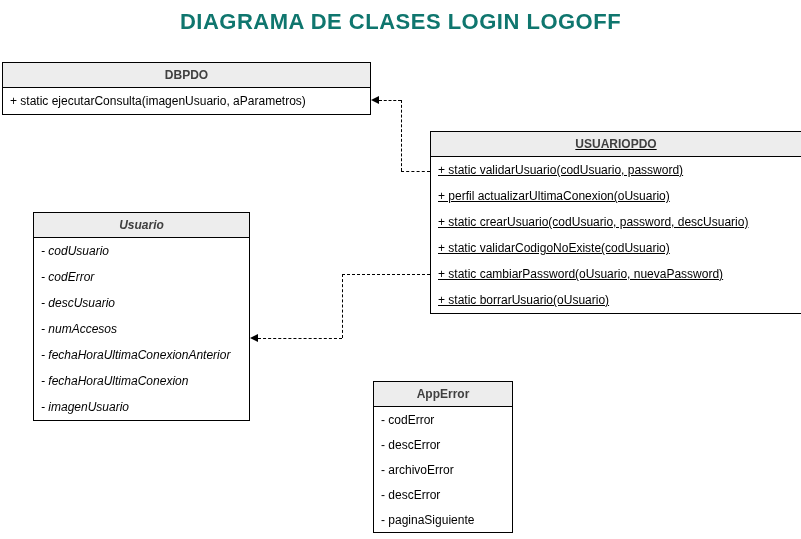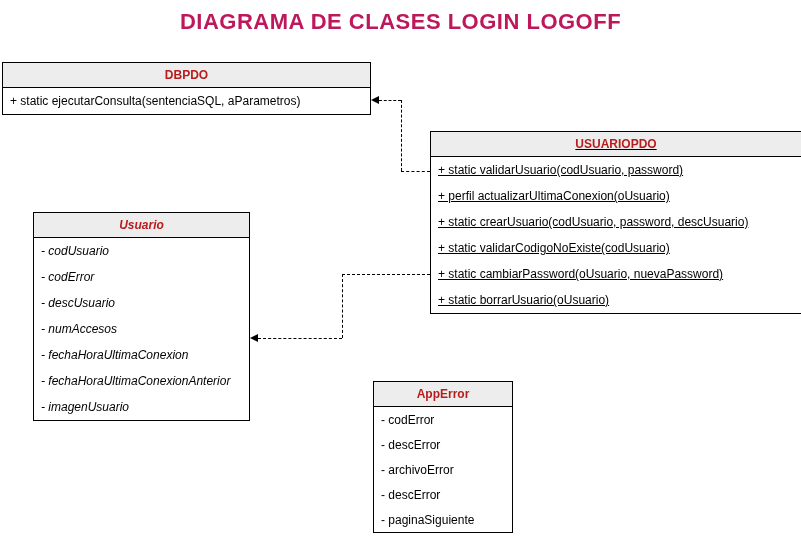--- a/index.html
+++ b/index.html
@@ -18,38 +18,38 @@
     height:539px;
     background:var(--bg);
     overflow:hidden;
   }
   .diagram-title{
     position:absolute;
     left:0; right:0; top:9px;
     text-align:center;
     font-size:22px;
     font-weight:bold;
-    color:#be185d;
+    color:#0f766e;
     letter-spacing:0.5px;
   }
   .uml-class{
     position:absolute;
     border:1px solid var(--border);
     background:#fff;
   }
   .uml-header{
     height:25px;
     background:var(--header-fill);
     border-bottom:1px solid var(--border);
     display:flex;
     align-items:center;
     justify-content:center;
     font-size:12px;
     font-weight:bold;
-    color:#b91c1c;
+    color:#404040;
   }
   .uml-body{width:100%;}
   .uml-row{
     height:26px;
     display:flex;
     align-items:center;
     padding-left:7px;
     font-size:12px;
     color:#000;
     white-space:nowrap;
@@ -84,21 +84,21 @@
 </head>
 <body>
 
 <div class="canvas">
 
   <div class="diagram-title">DIAGRAMA DE CLASES LOGIN LOGOFF</div>
 
   <div class="uml-class" id="box-dbpdo">
     <div class="uml-header">DBPDO</div>
     <div class="uml-body">
-        <div class="uml-row">+ static ejecutarConsulta(sentenciaSQL, aParametros)</div>
+        <div class="uml-row">+ static ejecutarConsulta(imagenUsuario, aParametros)</div>
       </div>
   </div>
 
   <div class="uml-class" id="box-usuariopdo">
     <div class="uml-header">USUARIOPDO</div>
     <div class="uml-body">
         <div class="uml-row">+ static validarUsuario(codUsuario, password)</div>
         <div class="uml-row">+ perfil actualizarUltimaConexion(oUsuario)</div>
         <div class="uml-row">+ static crearUsuario(codUsuario, password, descUsuario)</div>
         <div class="uml-row">+ static validarCodigoNoExiste(codUsuario)</div>
@@ -107,22 +107,22 @@
       </div>
   </div>
 
   <div class="uml-class" id="box-usuario">
     <div class="uml-header">Usuario</div>
     <div class="uml-body">
         <div class="uml-row">- codUsuario</div>
         <div class="uml-row">- codError</div>
         <div class="uml-row">- descUsuario</div>
         <div class="uml-row">- numAccesos</div>
+        <div class="uml-row">- fechaHoraUltimaConexionAnterior</div>
         <div class="uml-row">- fechaHoraUltimaConexion</div>
-        <div class="uml-row">- fechaHoraUltimaConexionAnterior</div>
         <div class="uml-row">- imagenUsuario</div>
       </div>
   </div>
 
   <div class="uml-class" id="box-apperror">
     <div class="uml-header">AppError</div>
     <div class="uml-body">
         <div class="uml-row">- codError</div>
         <div class="uml-row">- descError</div>
         <div class="uml-row">- archivoError</div>

